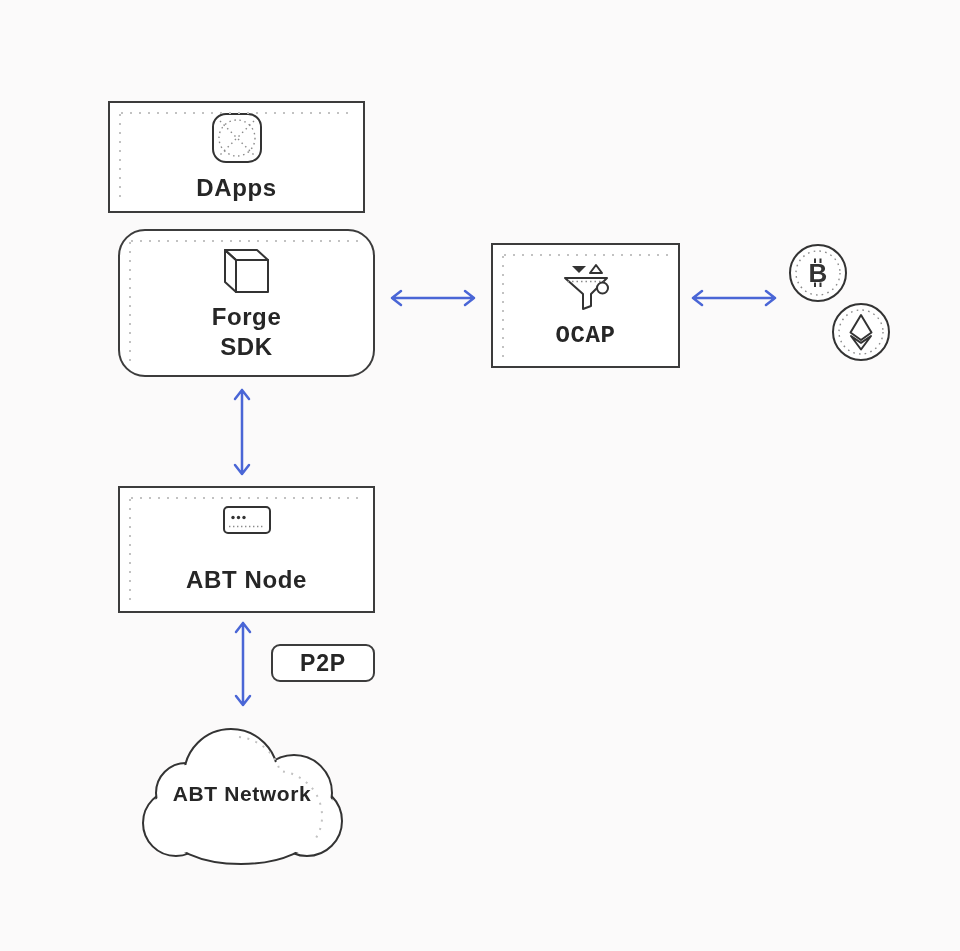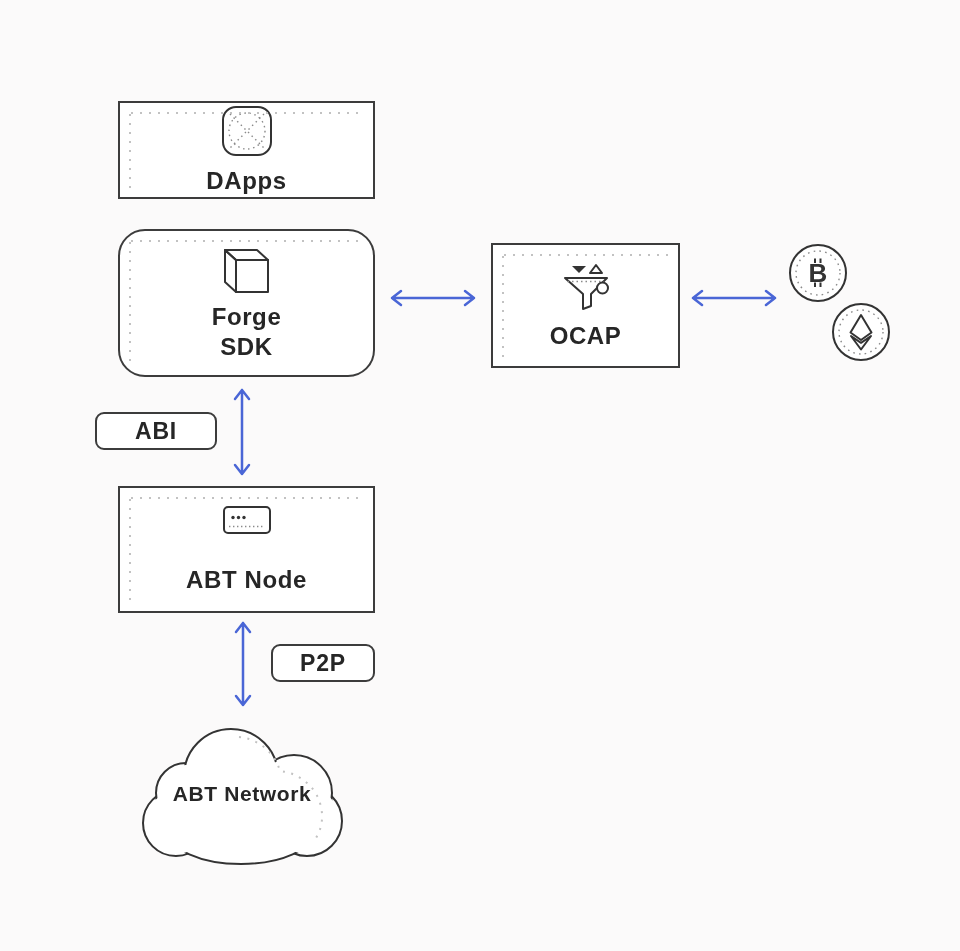--- a/index.html
+++ b/index.html
@@ -27,28 +27,28 @@
   .dots-h{position:absolute; left:11px; top:9px; right:9px; height:2px;
     background:repeating-linear-gradient(90deg, var(--dotted) 0 2px, transparent 2px 9px);}
   .dots-v{position:absolute; left:9px; top:11px; bottom:9px; width:2px;
     background:repeating-linear-gradient(180deg, var(--dotted) 0 2px, transparent 2px 9px);}
 
   .node-label{
     font-weight:bold; font-size:24px; letter-spacing:0.6px;
     line-height:1.25; text-align:center; white-space:pre-line; color:var(--text);
   }
 
-  #dapps-box   {left:118px; top:101px; width:257px; height:98px;}
+  #dapps-box   {left:108px; top:101px; width:257px; height:112px;}
   #forge-box   {left:118px; top:229px; width:257px; height:148px;border-radius:27px;}
   #ocap-box    {left:491px; top:243px; width:189px; height:125px;}
   #abtnode-box {left:118px; top:486px; width:257px; height:127px;}
 
   #dapps-box .node-label{margin-top:8px;}
   #forge-box .node-label{margin-top:6px;}
-  #ocap-box .node-label{margin-top:8px;}
+  #ocap-box .node-label{margin-top:8px;font-family:Liberation Mono, monospace;}
   #abtnode-box .node-label{margin-top:30px;}
 
   
   .edge-pill{
     position:absolute; background:#fff;
     border:2px solid var(--box-border); border-radius:9px;
     display:flex; align-items:center; justify-content:center;
     font-weight:bold; font-size:23px; letter-spacing:0.8px; color:var(--text);
   }
   #abi-label{left:95px; top:412px; width:122px; height:38px;}
@@ -135,21 +135,20 @@
     <svg width="50" height="30" viewBox="0 0 50 30">
       <rect x="2" y="2" width="46" height="26" rx="4" class="ink-stroke white-face"></rect>
       <circle cx="11" cy="12.5" r="1.7" class="ink-fill"></circle>
       <circle cx="16.5" cy="12.5" r="1.7" class="ink-fill"></circle>
       <circle cx="22" cy="12.5" r="1.7" class="ink-fill"></circle>
       <path d="M7 21.5 H43" class="dash-gray" stroke-dasharray="1.4 2.6"></path>
     </svg>
     <div class="node-label">ABT Node</div>
   </div>
 
-  <div class="edge-pill" id="abi-label">ABI</div>
   <div class="edge-pill" id="p2p-label">P2P</div>
 
   <svg class="arrow-svg" id="arrow-forge-ocap" width="90" height="22" viewBox="0 0 90 22">
     <path d="M13 4 L4 11 L13 18 M4 11 H86 M77 4 L86 11 L77 18" class="arrow-stroke"></path>
   </svg>
   <svg class="arrow-svg" id="arrow-ocap-coins" width="90" height="22" viewBox="0 0 90 22">
     <path d="M13 4 L4 11 L13 18 M4 11 H86 M77 4 L86 11 L77 18" class="arrow-stroke"></path>
   </svg>
   <svg class="arrow-svg" id="arrow-forge-node" width="22" height="92" viewBox="0 0 22 92">
     <path d="M4 13 L11 4 L18 13 M11 4 V88 M4 79 L11 88 L18 79" class="arrow-stroke"></path>

